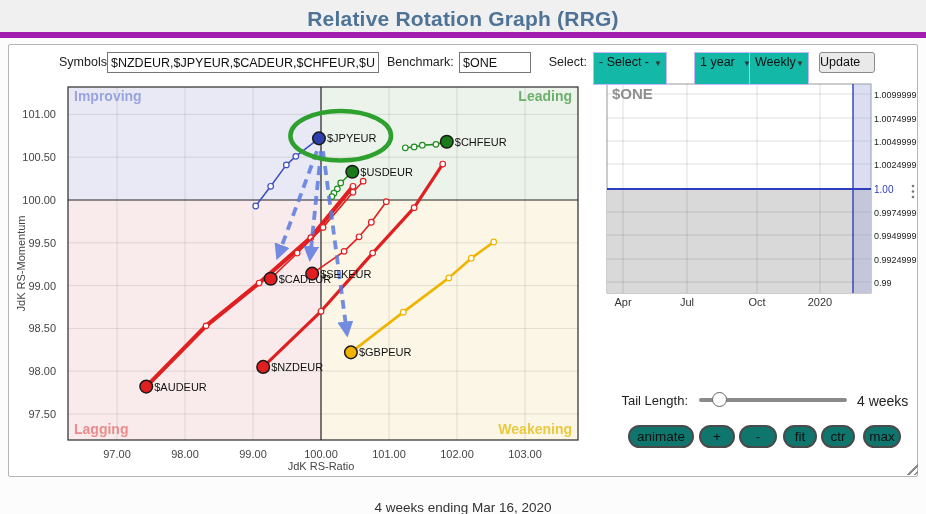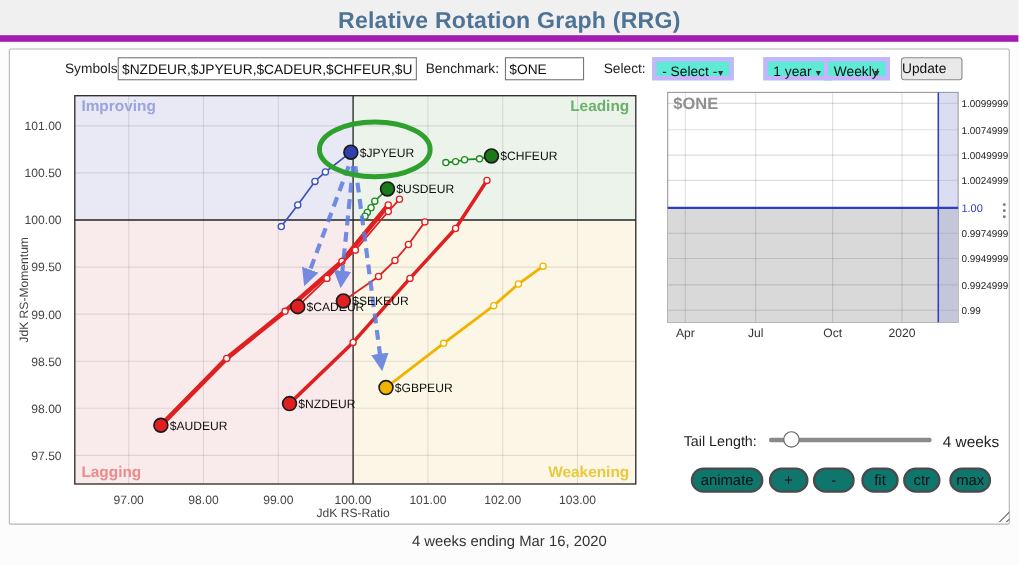--- a/index.html
+++ b/index.html
@@ -4,31 +4,31 @@
 <style>
   * { margin:0; padding:0; box-sizing:border-box; }
   html,body { width:926px; height:514px; background:#fcfcfc; font-family:"Liberation Sans",sans-serif; overflow:hidden; }
   #header { height:38px; background:#f0f0f0; border-bottom:6px solid #a21caf; text-align:center; }
   #header h1 { font-size:21px; font-weight:600; color:#4e7396; line-height:38px; letter-spacing:.2px; }
   #widget { position:absolute; left:8px; top:44px; width:910px; height:433px; background:#ffffff; border:1px solid #b5b5b5; border-radius:2px; }
   #main-svg { position:absolute; left:0; top:0; z-index:1; font-family:"Liberation Sans",sans-serif; }
   .ctrl { position:absolute; z-index:2; font-size:12.5px; color:#222; }
   .tb-label { line-height:21px; text-align:right; }
   .tb-input { position:absolute; height:21px; border:1px solid #767676; background:#fff; font-size:12.5px; padding:0 3px; color:#111; font-family:"Liberation Sans",sans-serif; }
-  .tb-select { position:absolute; height:21px; border:4px solid #c4b5fd; background:#5eead4; line-height:19px; padding-left:5px; color:#111; cursor:default; }
+  .tb-select { position:absolute; height:33px; border:1px solid #c4b5fd; background:#14b8a6; line-height:19px; padding-left:5px; color:#111; cursor:default; }
   .tb-select .arr { position:absolute; right:4px; top:1px; font-size:8px; color:#333; line-height:19px; }
   .upd-btn { position:absolute; height:21px; border:1px solid #8a8a8a; background:#e9e9e9; border-radius:3px; text-align:left; line-height:19px; color:#111; cursor:pointer; }
   .pill { position:absolute; top:380px; height:23px; border:2px solid #4a4a4a; border-radius:12px; background:#0f766e; text-align:center; font-size:13.5px; line-height:19px; color:#111; cursor:pointer; }
   #tail-label { position:absolute; top:348px; left:560px; width:119px; text-align:right; font-size:13px; color:#222; z-index:2; }
   #tail-value { position:absolute; top:348px; left:848px; font-size:14px; color:#222; z-index:2; }
   #slider-track { position:absolute; top:353px; left:690px; width:148px; height:4px; background:#8a8a8a; border-radius:3px; z-index:2; cursor:pointer; }
   #slider-thumb { position:absolute; top:-6px; left:13px; width:15px; height:15px; background:#fdfdfd; border:1px solid #666; border-radius:50%; }
   #resize-handle { position:absolute; left:895px; top:416px; width:14px; height:14px; z-index:2; cursor:nwse-resize;
     background:repeating-linear-gradient(135deg, transparent 0 3px, #8a8a8a 3px 4.5px); clip-path:polygon(100% 0,100% 100%,0 100%); }
-  #footer-caption { position:absolute; left:0; top:484px; width:926px; text-align:center; font-size:13.5px; color:#333; }
+  #footer-caption { position:absolute; left:0; top:500px; width:926px; text-align:center; font-size:13.5px; color:#333; }
 </style>
 </head>
 <body>
 
 <div id="header">
   <h1>Relative Rotation Graph (RRG)</h1>
 </div>
 
 <div id="widget">
 

